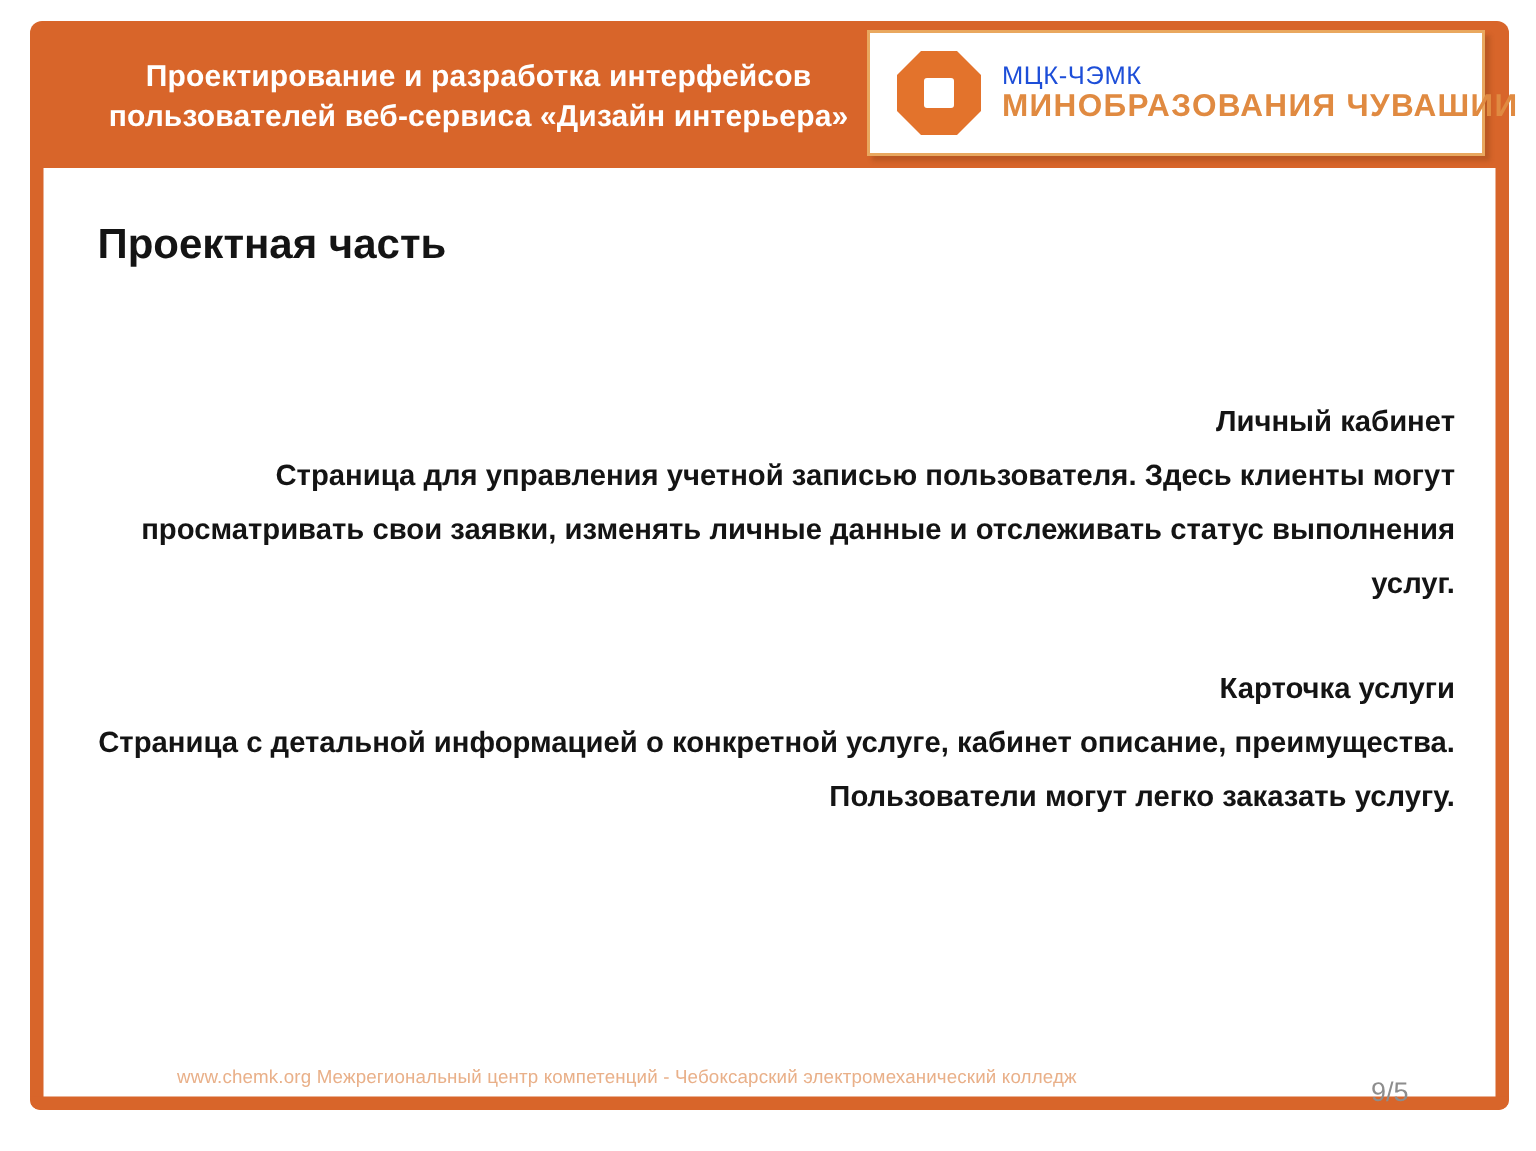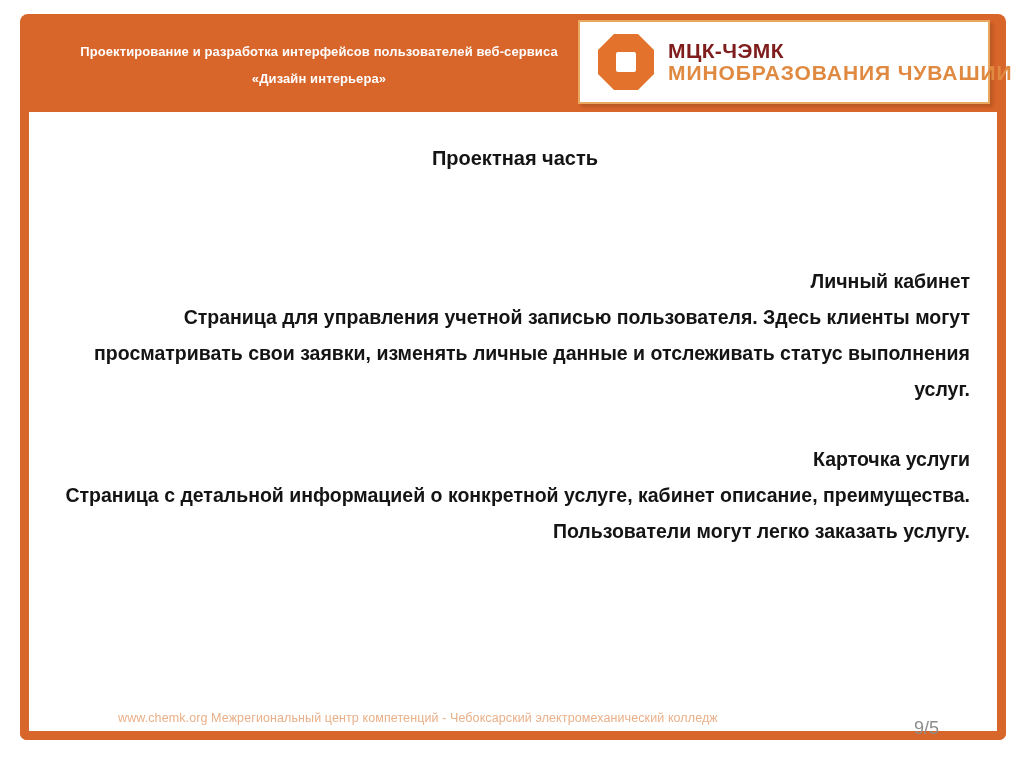--- a/index.html
+++ b/index.html
@@ -62,21 +62,21 @@
     background: #d8652a;
     border-top-left-radius: 8px;
     border-top-right-radius: 8px;
   }
   .header-title {
     position: absolute;
     left: 34px;
     top: 24px;
     width: 530px;
     color: #ffffff;
-    font-size: 13px;
+    font-size: 20px;
     font-weight: bold;
     line-height: 27px;
     text-align: center;
     letter-spacing: 0.1px;
   }
 
   
   .logo-card {
     position: absolute;
     left: 578px;
@@ -99,42 +99,42 @@
     position: relative;
   }
   .logo-mark svg { display: block; }
   .logo-text {
     display: flex;
     flex-direction: column;
     justify-content: center;
     line-height: 1.06;
   }
   .logo-line1 {
-    color: #7f1d1d;
-    font-size: 21px;
-    font-weight: bold;
+    color: #1d4ed8;
+    font-size: 17px;
+    font-weight: normal;
     letter-spacing: 0.4px;
     white-space: nowrap;
   }
   .logo-line2 {
     color: #e08a41;
     font-size: 21px;
     font-weight: bold;
     letter-spacing: 0.9px;
     white-space: nowrap;
   }
 
   
   .slide-heading {
     position: absolute;
     left: 65px;
     top: 147px;
     width: 900px;
-    text-align: center;
-    font-size: 20px;
+    text-align: left;
+    font-size: 28px;
     font-weight: bold;
     color: #141414;
   }
 
   
   .body-wrap {
     position: absolute;
     left: 65px;
     top: 263px;
     width: 905px;

